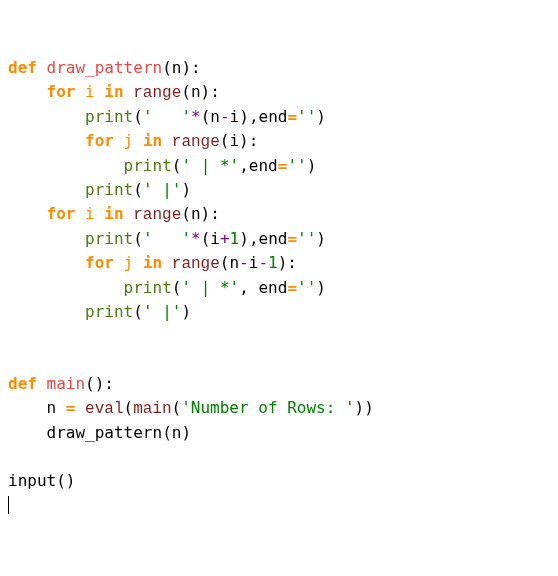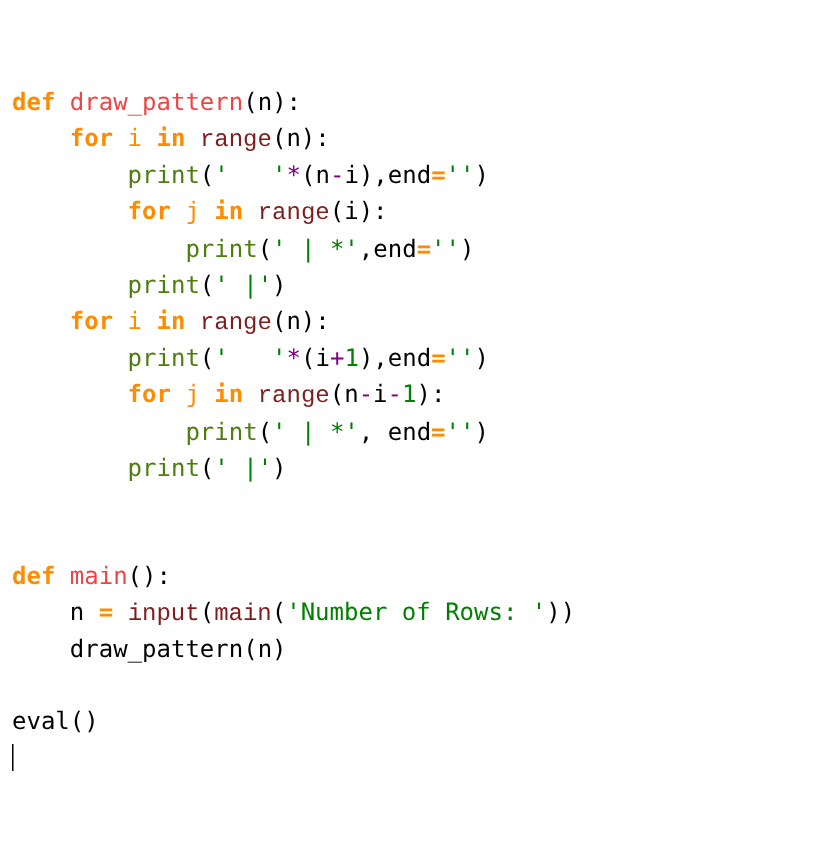--- a/index.html
+++ b/index.html
@@ -43,18 +43,18 @@
             <span class="prnt">print</span><span class="pun">(</span><span class="str">' | *'</span><span class="pun">,</span><span class="id">end</span><span class="kw">=</span><span class="str">''</span><span class="pun">)</span>
         <span class="prnt">print</span><span class="pun">(</span><span class="str">' |'</span><span class="pun">)</span>
     <span class="kw">for</span> <span class="var">i</span> <span class="kw">in</span> <span class="rng">range</span><span class="pun">(</span><span class="id">n</span><span class="pun">)</span><span class="pun">:</span>
         <span class="prnt">print</span><span class="pun">(</span><span class="str">'   '</span><span class="op">*</span><span class="pun">(</span><span class="id">i</span><span class="op">+</span><span class="num">1</span><span class="pun">)</span><span class="pun">,</span><span class="id">end</span><span class="kw">=</span><span class="str">''</span><span class="pun">)</span>
         <span class="kw">for</span> <span class="var">j</span> <span class="kw">in</span> <span class="rng">range</span><span class="pun">(</span><span class="id">n</span><span class="op">-</span><span class="id">i</span><span class="op">-</span><span class="num">1</span><span class="pun">)</span><span class="pun">:</span>
             <span class="prnt">print</span><span class="pun">(</span><span class="str">' | *'</span><span class="pun">,</span> <span class="id">end</span><span class="kw">=</span><span class="str">''</span><span class="pun">)</span>
         <span class="prnt">print</span><span class="pun">(</span><span class="str">' |'</span><span class="pun">)</span>
 
 
 <span class="kw">def</span> <span class="fn">main</span><span class="pun">(</span><span class="pun">)</span><span class="pun">:</span>
-    <span class="id">n</span> <span class="kw">=</span> <span class="rng">input</span><span class="pun">(</span><span class="rng">main</span><span class="pun">(</span><span class="str">'Number of Rows: '</span><span class="pun">)</span><span class="pun">)</span>
+    <span class="id">n</span> <span class="kw">=</span> <span class="rng">eval</span><span class="pun">(</span><span class="rng">main</span><span class="pun">(</span><span class="str">'Number of Rows: '</span><span class="pun">)</span><span class="pun">)</span>
     <span class="id">draw_pattern(n)</span>
 
-<span class="id">eval()</span>
+<span class="id">input()</span>
 <span class="cursor"></span></div>
 
 
 </body></html>

